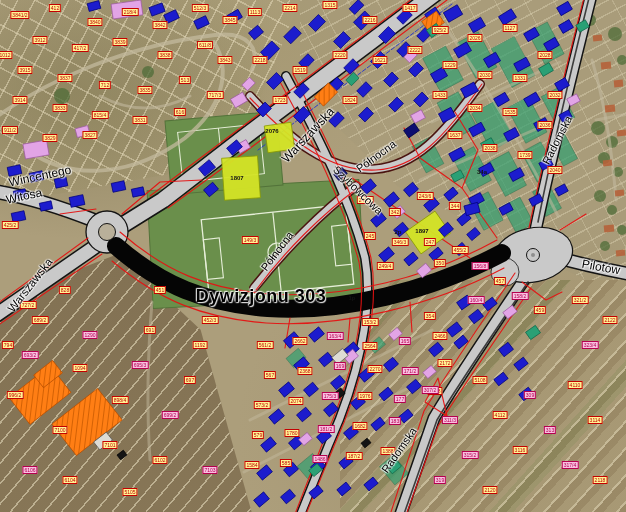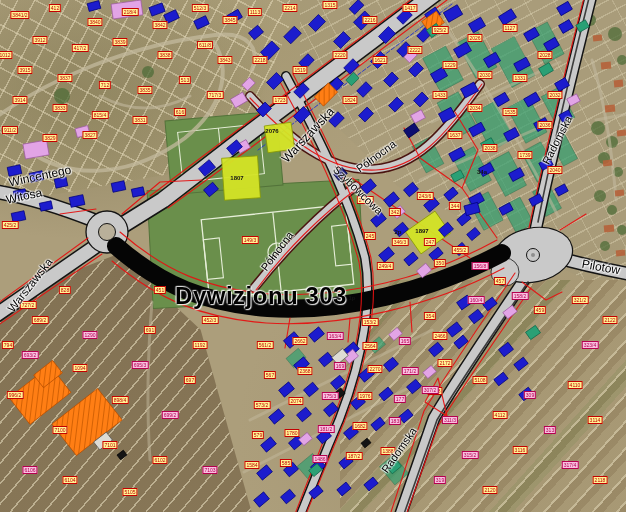--- a/index.html
+++ b/index.html
@@ -511,15 +511,15 @@
     <div class="street" style="left: 308px; top: 135px; font-size: 12.5px; transform: translate(-50%, -50%) rotate(-47deg);">Warszawska</div>
     <div class="street" style="left: 30px; top: 285px; font-size: 11.5px; transform: translate(-50%, -50%) rotate(-52deg);">Warszawska</div>
     <div class="street" style="left: 40px; top: 176px; font-size: 12px; transform: translate(-50%, -50%) rotate(-12deg);">Wincentego</div>
     <div class="street" style="left: 24px; top: 196px; font-size: 12px; transform: translate(-50%, -50%) rotate(-12deg);">Witosa</div>
     <div class="street" style="left: 376px; top: 156px; font-size: 11px; transform: translate(-50%, -50%) rotate(-36deg);">Północna</div>
     <div class="street" style="left: 277px; top: 251px; font-size: 11px; transform: translate(-50%, -50%) rotate(-53deg);">Północna</div>
     <div class="street" style="left: 358px; top: 190px; font-size: 11px; transform: translate(-50%, -50%) rotate(44deg);">Szybowcowa</div>
     <div class="street" style="left: 601px; top: 267px; font-size: 12px; transform: translate(-50%, -50%) rotate(10deg);">Pilotów</div>
     <div class="street" style="left: 557px; top: 140px; font-size: 11px; transform: translate(-50%, -50%) rotate(-63deg);">Radomska</div>
     <div class="street" style="left: 399px; top: 450px; font-size: 11px; transform: translate(-50%, -50%) rotate(-55deg);">Radomska</div>
-    <div class="street bold" style="left: 261px; top: 296px; font-size: 24px; transform: translate(-50%, -50%) rotate(0deg);">Dywizjonu 303</div>
+    <div class="street bold" style="left: 261px; top: 296px; font-size: 18px; transform: translate(-50%, -50%) rotate(0deg);">Dywizjonu 303</div>
   </div>
 </div>
 
 </body></html>

